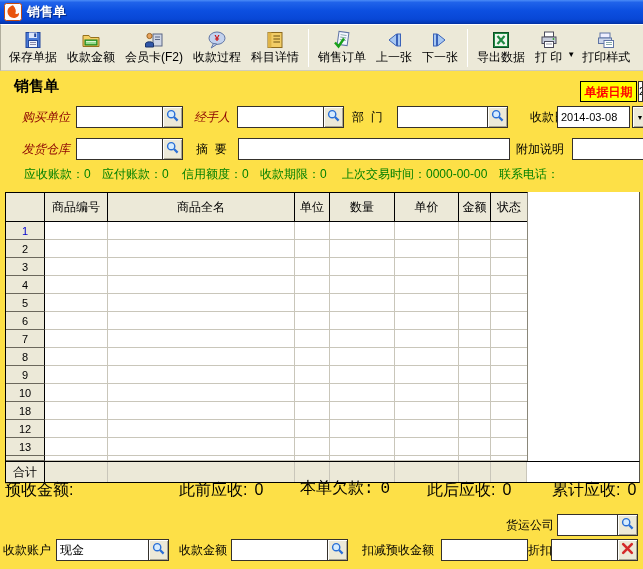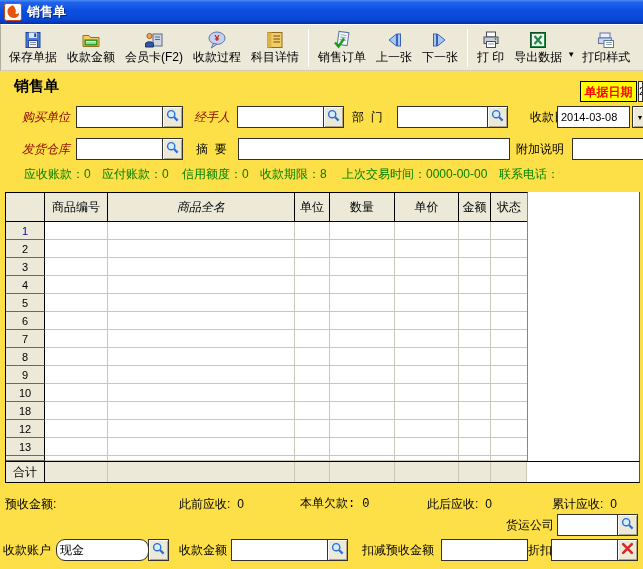--- a/index.html
+++ b/index.html
@@ -58,21 +58,21 @@
   .grid-void{position:absolute;left:528px;top:192px;width:112px;height:269px;background:#fff;
     border-right:1px solid #55524a;}
   .g-total{position:absolute;left:5px;top:461px;width:635px;height:22px;display:flex;
     border:1px solid #000;border-right:1px solid #55524a;background:#fff;}
   .g-tlabel{width:39px;display:flex;align-items:center;justify-content:center;font-size:12px;
     background:#ece9d8;border-right:1px solid #000;height:100%;}
   .g-tcell{background:#ece9d8;border-right:1px solid #c9c6ba;height:100%;}
   .g-ttail{flex:1;background:#fff;height:100%;}
 
   
-  .sum-item{position:absolute;top:497px;height:15px;line-height:15px;font-size:12px;color:#000;white-space:pre;}
+  .sum-item{position:absolute;top:482px;height:15px;line-height:15px;font-size:16px;color:#000;white-space:pre;}
   .sum-item .val{margin-left:7px;}
 </style>
 </head>
 <body>
 
 <div class="window">
 
   <div class="titlebar">
     <span class="app-icon"><svg width="18" height="18" viewBox="0 0 18 18">
           <rect x="0.5" y="0.5" width="17" height="17" rx="2" fill="#fdfdfd" stroke="#c24a12"></rect>
@@ -170,39 +170,39 @@
             <rect x="3.5" y="4" width="3" height="12" fill="#a8c8f2" stroke="#3a62b8"></rect>
             <path d="M7.5 4 L15 10 L7.5 16 Z" fill="#a8c8f2" stroke="#3a62b8"></path>
           </svg>
         </span>
         <span class="tb-label">下一张</span>
       </div>
       <div class="tb-sep"></div>
       <div class="tb-btn">
         <span class="tb-icon">
           <svg width="20" height="20" viewBox="0 0 20 20">
+            <rect x="2.5" y="2.5" width="15" height="15" fill="#1f8a42" stroke="#0d5226"></rect>
+            <rect x="4" y="4" width="12" height="12" fill="#eef7ee"></rect>
+            <path d="M6.5 6 L13.5 14 M13.5 6 L6.5 14" stroke="#1f8a42" stroke-width="2.2"></path>
+          </svg>
+        </span>
+        <span class="tb-label">导出数据</span>
+      </div>
+      <div class="tb-btn">
+        <span class="tb-icon">
+          <svg width="20" height="20" viewBox="0 0 20 20">
             <rect x="5.5" y="2" width="9" height="5" fill="#fff" stroke="#4a4a5a"></rect>
             <rect x="3" y="7" width="14" height="6.5" fill="#c9cfdd" stroke="#4a4a5a"></rect>
             <circle cx="14.5" cy="9" r="0.9" fill="#2aa02a"></circle>
             <rect x="5.5" y="11.5" width="9" height="6" fill="#fff" stroke="#4a4a5a"></rect>
             <line x1="7" y1="14" x2="13" y2="14" stroke="#99a"></line>
           </svg>
         </span>
         <span class="tb-label">打 印</span>
       </div>
-      <div class="tb-btn">
-        <span class="tb-icon">
-          <svg width="20" height="20" viewBox="0 0 20 20">
-            <rect x="2.5" y="2.5" width="15" height="15" fill="#1f8a42" stroke="#0d5226"></rect>
-            <rect x="4" y="4" width="12" height="12" fill="#eef7ee"></rect>
-            <path d="M6.5 6 L13.5 14 M13.5 6 L6.5 14" stroke="#1f8a42" stroke-width="2.2"></path>
-          </svg>
-        </span>
-        <span class="tb-label">导出数据</span>
-      </div>
       <span class="tb-drop">▼</span>
       <div class="tb-btn">
         <span class="tb-icon">
           <svg width="20" height="20" viewBox="0 0 20 20">
             <rect x="4" y="3" width="10" height="5" fill="#eef" stroke="#5f74a4"></rect>
             <rect x="2.5" y="8" width="13" height="5.5" fill="#cdd6ea" stroke="#5f74a4"></rect>
             <rect x="8" y="10.5" width="9.5" height="7" fill="#fff" stroke="#5f74a4"></rect>
             <line x1="10" y1="12.5" x2="16" y2="12.5" stroke="#8aa"></line>
             <line x1="10" y1="14.5" x2="16" y2="14.5" stroke="#8aa"></line>
           </svg>
@@ -261,30 +261,30 @@
   <span class="flabel" style="left:196px;top:138px">摘  要</span>
   <input class="finput" style="left: 238px; top: 138px; width: 272px;" value="">
 
   <span class="flabel" style="left:516px;top:138px">附加说明</span>
   <input class="finput" style="left: 572px; top: 138px; width: 75px;" value="">
 
   <div id="statusline">
       <span class="sline" style="left: 24px;">应收账款：0</span>
       <span class="sline" style="left: 102px;">应付账款：0</span>
       <span class="sline" style="left: 182px;">信用额度：0</span>
-      <span class="sline" style="left: 260px;">收款期限：8</span>
+      <span class="sline" style="left: 260px;">收款期限：0</span>
       <span class="sline" style="left: 342px;">上次交易时间：0000-00-00</span>
       <span class="sline" style="left: 499px;">联系电话：</span>
     </div>
 
   <div class="grid-table" id="gridtable">
       <div class="g-header">
         <div class="g-hcell" style="width: 39px;"></div>
         <div class="g-hcell" style="width: 63px;">商品编号</div>
-        <div class="g-hcell" style="width: 187px; font-style: italic;">商品全名</div>
+        <div class="g-hcell" style="width: 187px;">商品全名</div>
         <div class="g-hcell" style="width: 35px;">单位</div>
         <div class="g-hcell" style="width: 65px;">数量</div>
         <div class="g-hcell" style="width: 64px;">单价</div>
         <div class="g-hcell" style="width: 32px;">金额</div>
         <div class="g-hcell" style="width: 36px;">状态</div>
       </div>
       <div class="g-row">
         <div class="g-num active" style="width: 39px;">1</div>
         <div class="g-cell" style="width: 63px;"></div>
         <div class="g-cell" style="width: 187px;"></div>
@@ -449,21 +449,21 @@
   <span class="flabel" style="left:506px;top:514px">货运公司</span>
   <input class="finput" style="left: 557px; top: 514px; width: 61px;" value="">
   <button class="magbtn" style="left:617px;top:514px;width:21px">
       <span><svg width="13" height="13" viewBox="0 0 13 13">
           <circle cx="5.2" cy="5.2" r="3.6" fill="#d6ecff" stroke="#2a6fd6" stroke-width="1.4"></circle>
           <line x1="8" y1="8" x2="11.6" y2="11.6" stroke="#2a6fd6" stroke-width="2.2"></line>
         </svg></span>
     </button>
 
   <span class="flabel" style="left:3px;top:539px">收款账户</span>
-  <input class="finput" style="left: 56px; top: 539px; width: 93px; border-radius: 9px;" value="现金">
+  <input class="finput" style="left: 56px; top: 539px; width: 93px;" value="现金">
   <button class="magbtn" style="left:148px;top:539px;width:21px">
       <span><svg width="13" height="13" viewBox="0 0 13 13">
           <circle cx="5.2" cy="5.2" r="3.6" fill="#d6ecff" stroke="#2a6fd6" stroke-width="1.4"></circle>
           <line x1="8" y1="8" x2="11.6" y2="11.6" stroke="#2a6fd6" stroke-width="2.2"></line>
         </svg></span>
     </button>
 
   <span class="flabel" style="left:179px;top:539px">收款金额</span>
   <input class="finput" style="left: 231px; top: 539px; width: 97px;" value="">
   <button class="magbtn" style="left:327px;top:539px;width:21px">

